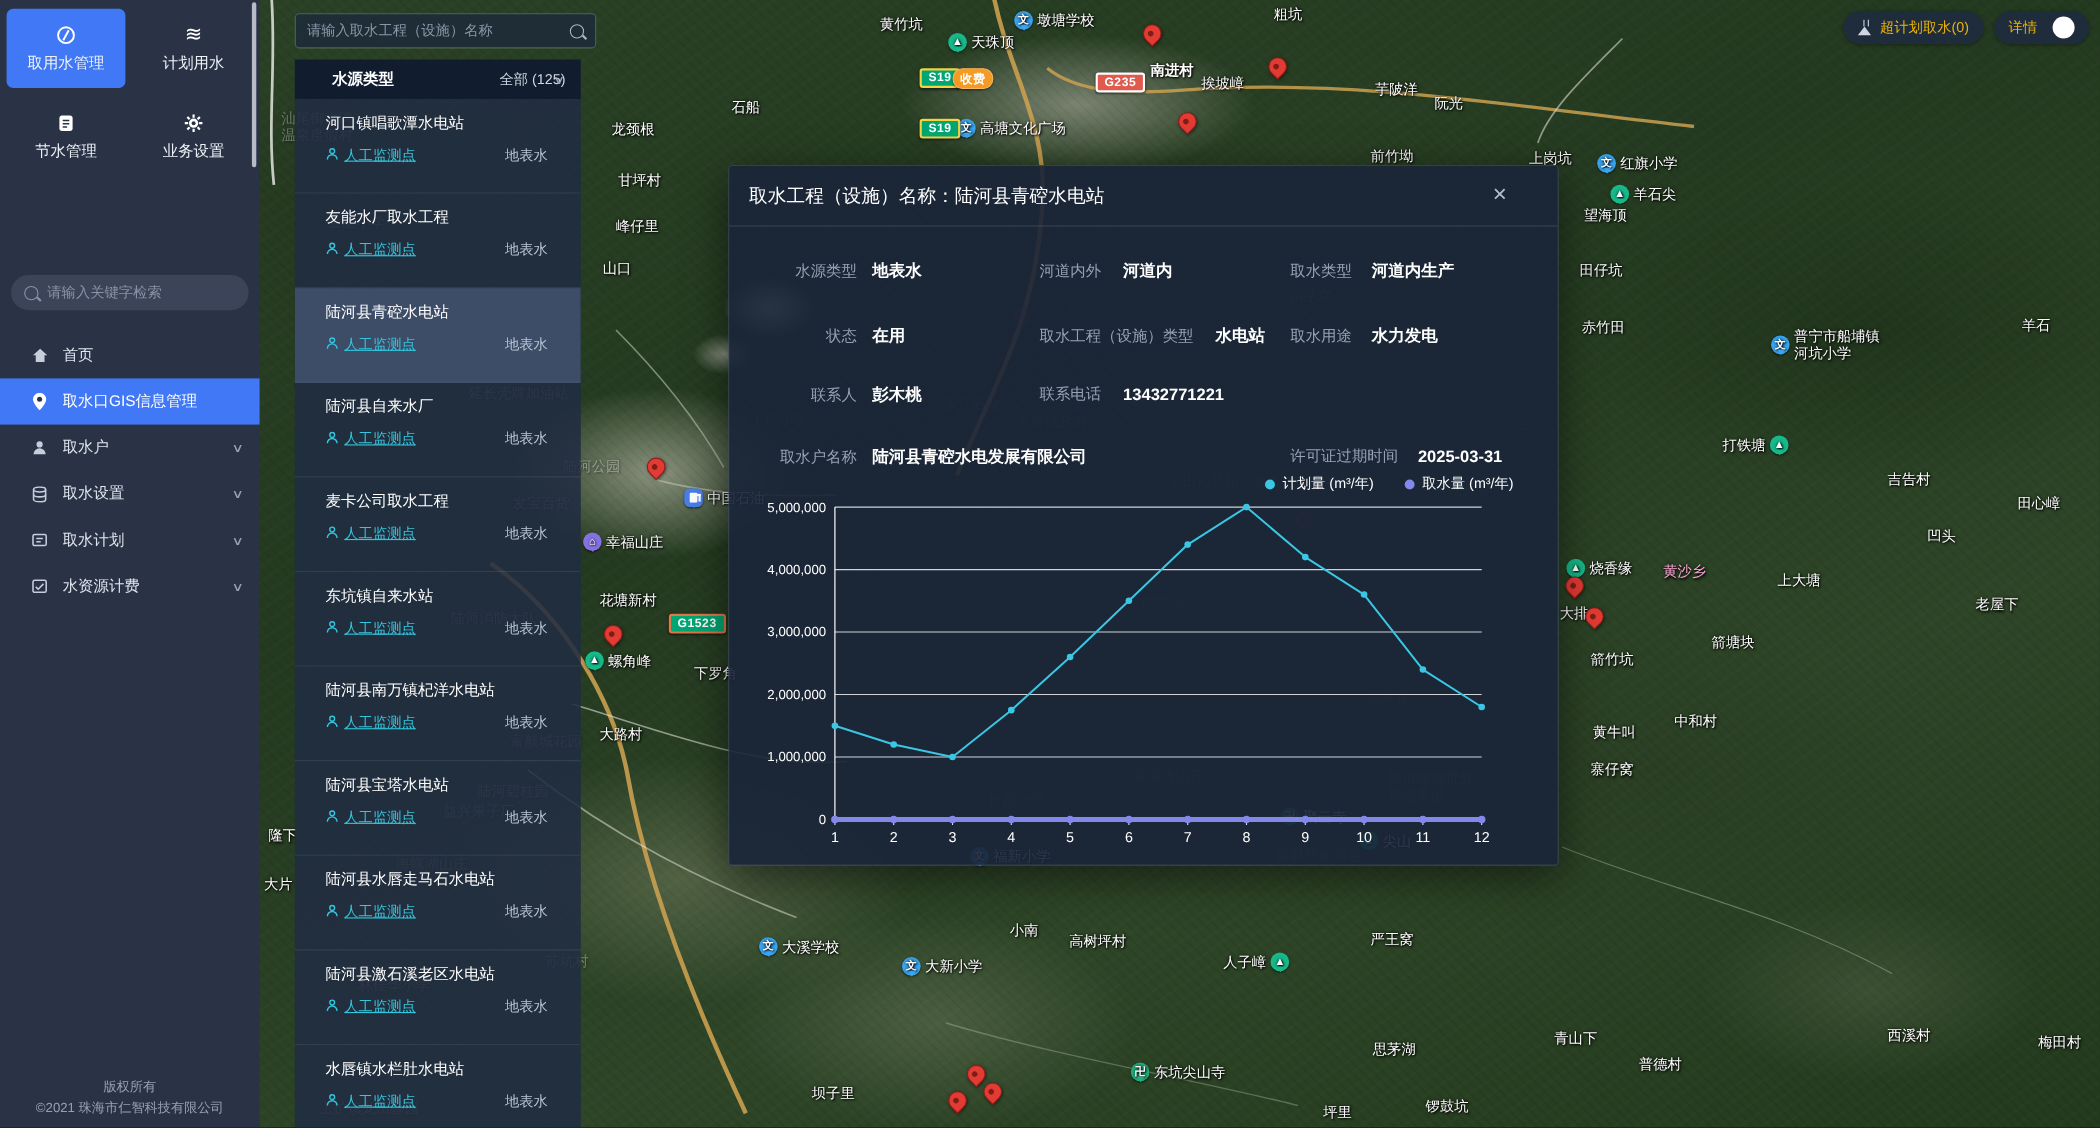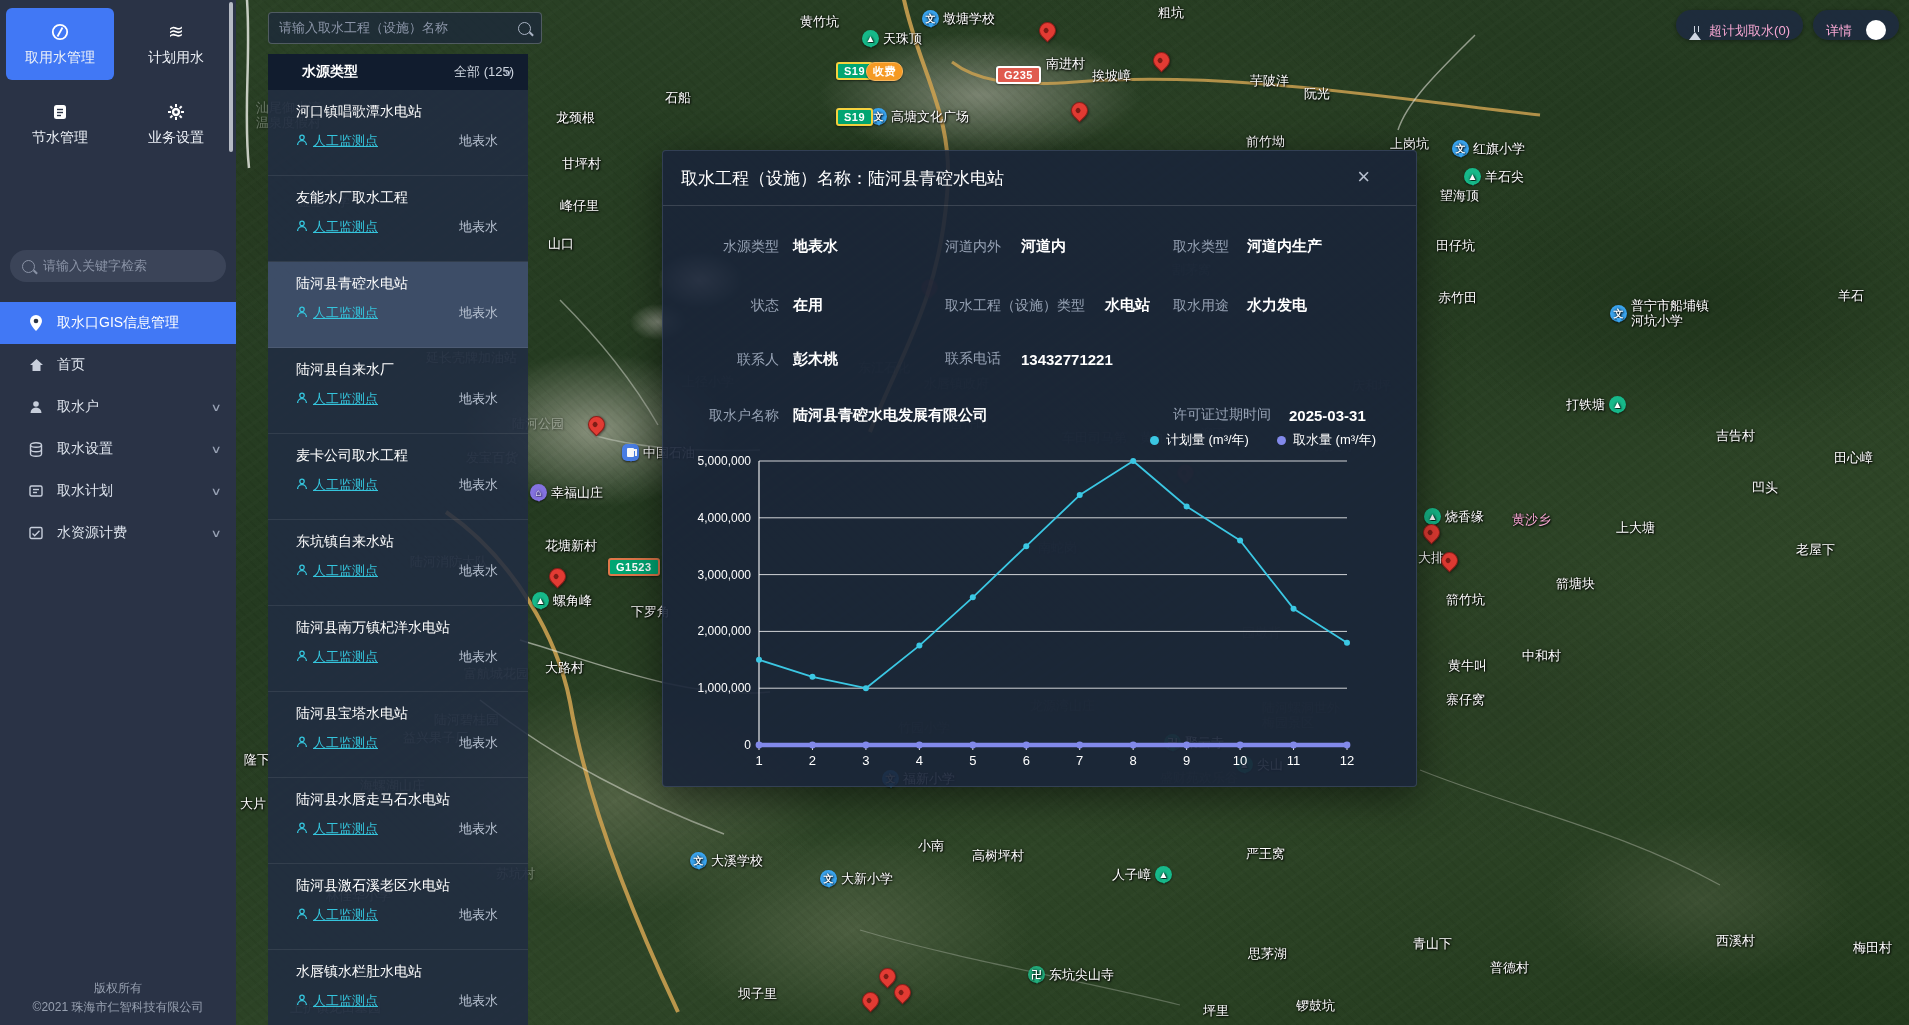--- a/index.html
+++ b/index.html
@@ -49,22 +49,22 @@
   .pin.dimpin{z-index:22;opacity:.3;}
   .badge{position:absolute;z-index:2;font-size:11px;font-weight:bold;color:#fff;padding:1px 6px;border-radius:3px;
     box-shadow:0 1px 2px rgba(0,0,0,.5);letter-spacing:.5px;}
   .badge.s{background:#00a673;border:2px solid #f5d33f;}
   .badge.s2{background:#00a673;border:2px solid #e0784a;}
   .badge.toll{background:#f59a23;border-radius:9px;border:1px solid #f7b75e;}
   .badge.g{background:#e05a4e;border:2px solid #fff;}
 
   
   #topbar{position:absolute;top:10px;right:10px;z-index:30;display:flex;gap:10px;align-items:center;}
-  .tpill{height:30px;border-radius:15px;background:rgba(30,42,64,.88);display:flex;align-items:flex-end;
-    padding:0 13px;color:#f9a8d4;font-size:13px;gap:7px;box-shadow:0 1px 4px rgba(0,0,0,.4);}
+  .tpill{height:30px;border-radius:15px;background:rgba(30,42,64,.88);display:flex;align-items:center;
+    padding:0 13px;color:#eab308;font-size:13px;gap:7px;box-shadow:0 1px 4px rgba(0,0,0,.4);}
   .knob{width:20px;height:20px;border-radius:50%;background:#fff;margin-left:7px;flex:none;}
   .flask{width:13px;height:14px;position:relative;flex:none;}
   .flask::before{content:"";position:absolute;left:4.5px;top:0;width:3px;height:6px;border-left:1.5px solid #cfd6e2;border-right:1.5px solid #cfd6e2;}
   .flask::after{content:"";position:absolute;left:0;bottom:0;border-left:6.5px solid transparent;border-right:6.5px solid transparent;border-bottom:8px solid #cfd6e2;}
 
   
   #sidebar{position:absolute;left:0;top:0;width:236px;height:1025px;background:#2a3346;z-index:30;}
   #modules{display:grid;grid-template-columns:1fr 1fr;gap:8px;padding:8px 6px 4px 6px;}
   .module{height:72px;display:flex;flex-direction:column;align-items:center;justify-content:center;gap:7px;
     color:#eef2f8;font-size:14px;border-radius:6px;cursor:pointer;}
@@ -140,21 +140,21 @@
       <path d="M860,930 C960,960 1080,980 1180,1005" fill="none" stroke="#d8dcd0" stroke-width="1.2" opacity=".3"></path>
     </svg>
     <div id="map-items">
         <div class="maplabel" style="left: 800px; top: 14px;">黄竹坑</div>
         <div class="maplabel" style="left: 665px; top: 90px;">石船</div>
         <div class="maplabel" style="left: 556px; top: 110px;">龙颈根</div>
         <div class="maplabel" style="left: 562px; top: 156px;">甘坪村</div>
         <div class="maplabel" style="left: 560px; top: 198px;">峰仔里</div>
         <div class="maplabel" style="left: 548px; top: 236px;">山口</div>
         <div class="maplabel" style="left: 1158px; top: 5px;">粗坑</div>
-        <div class="maplabel" style="left: 1046px; top: 56px;">南进村</div>
+        <div class="maplabel" style="left: 1046px; top: 56px; font-weight: bold;">南进村</div>
         <div class="maplabel" style="left: 1092px; top: 68px;">挨坡嶂</div>
         <div class="maplabel" style="left: 1250px; top: 73px;">芋陂洋</div>
         <div class="maplabel" style="left: 1304px; top: 86px;">阮光</div>
         <div class="maplabel" style="left: 1246px; top: 134px;">前竹坳</div>
         <div class="maplabel" style="left: 1390px; top: 136px;">上岗坑</div>
         <div class="maplabel" style="left: 1440px; top: 188px;">望海顶</div>
         <div class="maplabel" style="left: 1436px; top: 238px;">田仔坑</div>
         <div class="maplabel" style="left: 1438px; top: 290px;">赤竹田</div>
         <div class="maplabel" style="left: 1838px; top: 288px;">羊石</div>
         <div class="maplabel" style="left: 1716px; top: 428px;">吉告村</div>
@@ -310,36 +310,36 @@
             </svg>
         </span>
         <span>业务设置</span>
       </div>
     </div>
     <div id="side-search">
       <span class="mag"></span>
       <span>请输入关键字检索</span>
     </div>
     <div id="menu">
+        <div class="mitem">
+          <span class="ic">
+            <svg width="15" height="15" viewBox="0 0 15 15">
+              <path d="M7.5 1 L14 7 H11.5 V13 H3.5 V7 H1 Z" fill="currentColor"></path>
+            </svg>
+          </span>
+          <span>首页</span>
+        </div>
         <div class="mitem active">
           <span class="ic">
             <svg width="14" height="16" viewBox="0 0 14 16">
               <path d="M7 0 a6 6 0 0 1 6 6 c0 4 -6 10 -6 10 S1 10 1 6 a6 6 0 0 1 6 -6z" fill="currentColor"></path>
               <circle cx="7" cy="6" r="2.3" fill="#2a3346"></circle>
             </svg>
           </span>
           <span>取水口GIS信息管理</span>
-        </div>
-        <div class="mitem">
-          <span class="ic">
-            <svg width="15" height="15" viewBox="0 0 15 15">
-              <path d="M7.5 1 L14 7 H11.5 V13 H3.5 V7 H1 Z" fill="currentColor"></path>
-            </svg>
-          </span>
-          <span>首页</span>
         </div>
         <div class="mitem">
           <span class="ic">
             <svg width="14" height="14" viewBox="0 0 14 14">
               <circle cx="7" cy="4" r="2.8" fill="currentColor"></circle>
               <path d="M1.5 13 a5.5 5.5 0 0 1 11 0z" fill="currentColor"></path>
             </svg>
           </span>
           <span>取水户</span>
           <span class="chev">∨</span>

